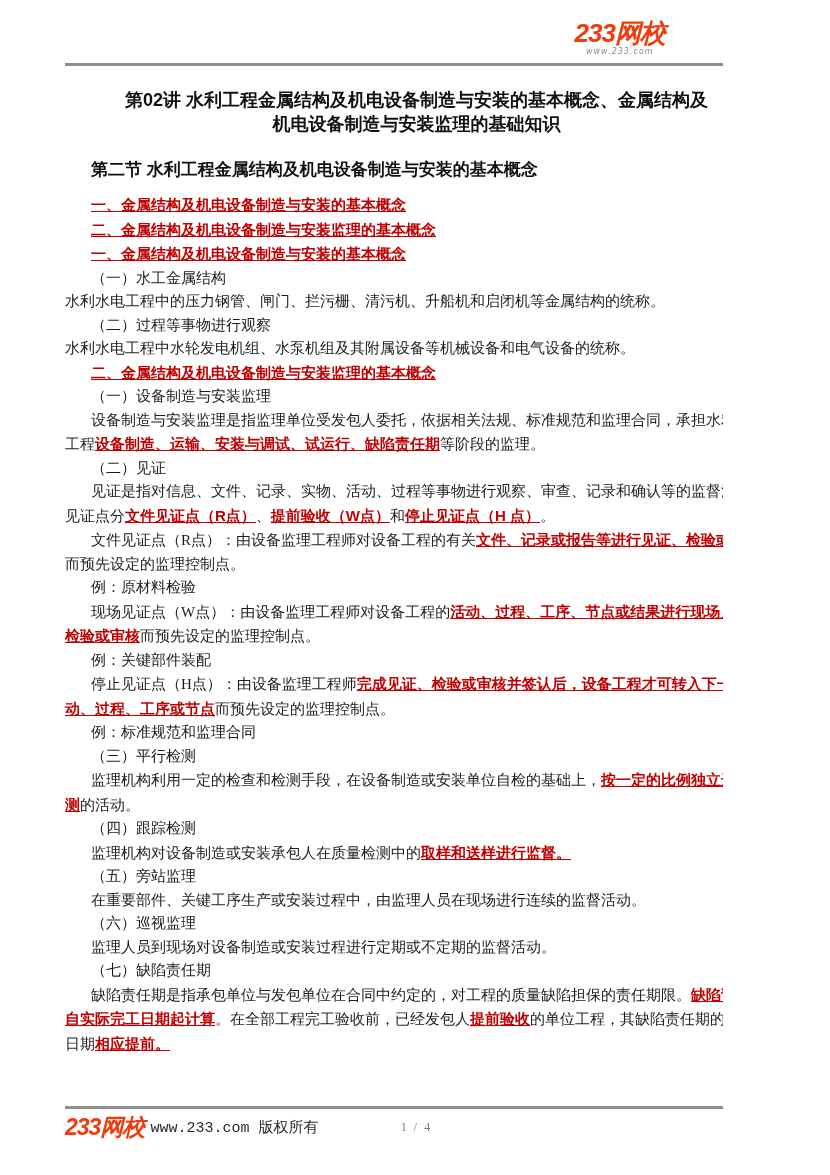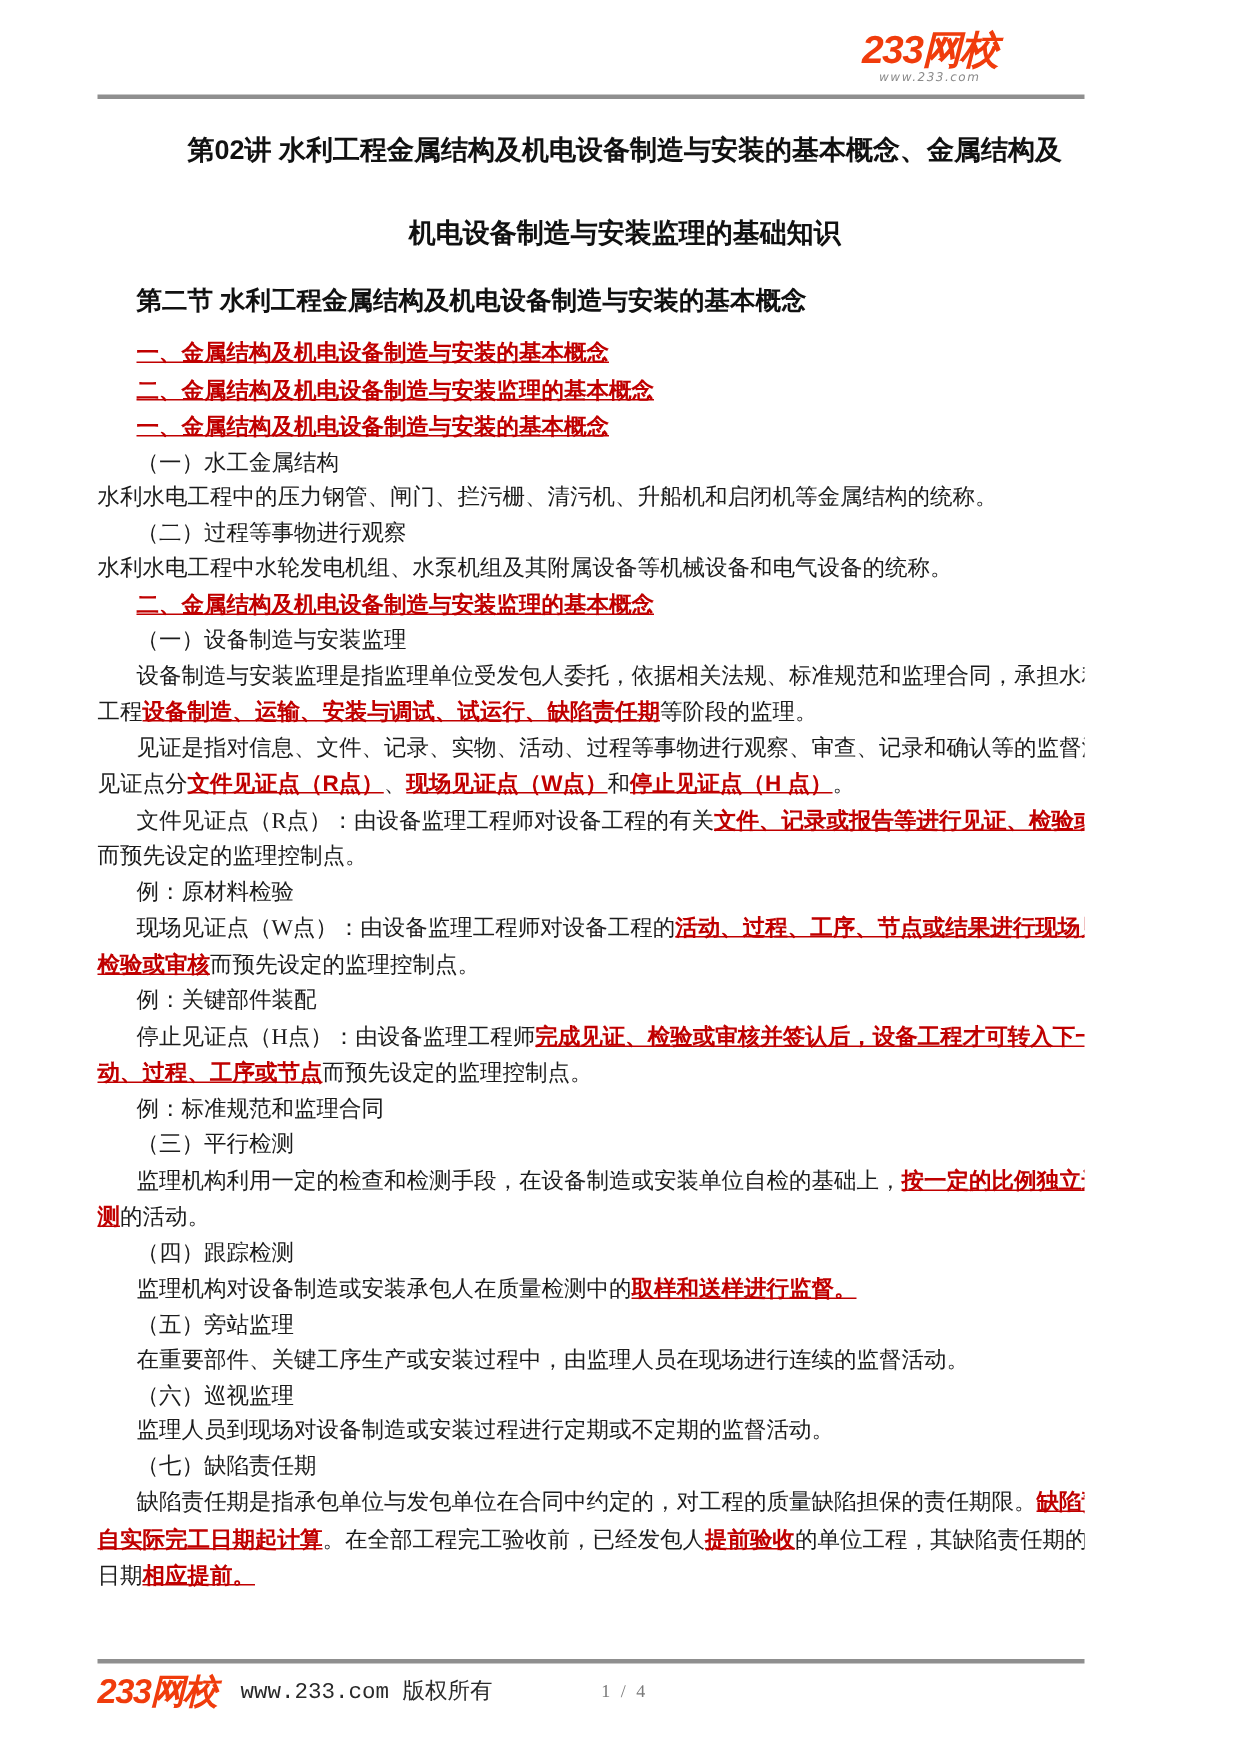--- a/index.html
+++ b/index.html
@@ -55,21 +55,21 @@
     width: 703px;
   }
   .doc-title { margin: 0; font-weight: bold; color: #111; }
   .title-line {
     font-family: "Liberation Sans", sans-serif;
     font-size: 18px;
     font-weight: bold;
     text-align: center;
     line-height: 24px;
   }
-  .title-line2 { margin-top: 31px; }
+  .title-line2 { }
   .section-heading {
     margin: 22px 0 0 0;
     padding-left: 26px;
     font-family: "Liberation Sans", sans-serif;
     font-size: 17px;
     font-weight: bold;
     color: #111;
     line-height: 23px;
   }
   .paragraphs { margin-top: 12px; }
@@ -97,21 +97,21 @@
   .footer-logo {
     font-family: "Liberation Sans", sans-serif;
     font-weight: bold;
     font-style: italic;
     font-size: 23px;
     letter-spacing: -1px;
     color: #f03c0c;
     vertical-align: middle;
   }
   .footer-copy {
-    margin-left: 16px;
+    margin-left: 6px;
     font-family: "Liberation Mono", monospace;
     font-size: 15px;
     color: #2a2a2a;
     vertical-align: middle;
   }
   .page-num {
     position: absolute;
     left: 0;
     right: 0;
     top: 8px;
@@ -144,21 +144,22 @@
         <p class="para ind"><span class="red">一、金属结构及机电设备制造与安装的基本概念</span></p>
         <p class="para ind"><span class="red">二、金属结构及机电设备制造与安装监理的基本概念</span></p>
         <p class="para ind"><span class="red">一、金属结构及机电设备制造与安装的基本概念</span></p>
         <p class="para ind"><span class="plain">（一）水工金属结构</span></p>
         <p class="para"><span class="plain">水利水电工程中的压力钢管、闸门、拦污栅、清污机、升船机和启闭机等金属结构的统称。</span></p>
         <p class="para ind"><span class="plain">（二）过程等事物进行观察</span></p>
         <p class="para"><span class="plain">水利水电工程中水轮发电机组、水泵机组及其附属设备等机械设备和电气设备的统称。</span></p>
         <p class="para ind"><span class="red">二、金属结构及机电设备制造与安装监理的基本概念</span></p>
         <p class="para ind"><span class="plain">（一）设备制造与安装监理</span></p>
         <p class="para ind"><span class="plain">设备制造与安装监理是指监理单位受发包人委托，依据相关法规、标准规范和监理合同，承担水利水电工程</span><span class="red">设备制造、运输、安装与调试、试运行、缺陷责任期</span><span class="plain">等阶段的监理。</span></p>
-        <p class="para ind"><span class="plain">见证是指对信息、文件、记录、实物、活动、过程等事物进行观察、审查、记录和确认等的监督活动。见证点分</span><span class="red">文件见证点（R点）</span><span class="plain">、</span><span class="red">现场见证点（W点）</span><span class="plain">和</span><span class="red">停止见证点（H 点）</span><span class="plain">。</span></p>
+        <p class="para ind"><span class="plain">（二）见证</span></p>
+        <p class="para ind"><span class="plain">见证是指对信息、文件、记录、实物、活动、过程等事物进行观察、审查、记录和确认等的监督活动。见证点分</span><span class="red">文件见证点（R点）</span><span class="plain">、</span><span class="red">提前验收（W点）</span><span class="plain">和</span><span class="red">停止见证点（H 点）</span><span class="plain">。</span></p>
         <p class="para ind"><span class="plain">文件见证点（R点）：由设备监理工程师对设备工程的有关</span><span class="red">文件、记录或报告等进行见证、检验或审核</span><span class="plain">而预先设定的监理控制点。</span></p>
         <p class="para ind"><span class="plain">例：原材料检验</span></p>
         <p class="para ind"><span class="plain">现场见证点（W点）：由设备监理工程师对设备工程的</span><span class="red">活动、过程、工序、节点或结果进行现场见证、检验或审核</span><span class="plain">而预先设定的监理控制点。</span></p>
         <p class="para ind"><span class="plain">例：关键部件装配</span></p>
         <p class="para ind"><span class="plain">停止见证点（H点）：由设备监理工程师</span><span class="red">完成见证、检验或审核并签认后，设备工程才可转入下一个活动、过程、工序或节点</span><span class="plain">而预先设定的监理控制点。</span></p>
         <p class="para ind"><span class="plain">例：标准规范和监理合同</span></p>
         <p class="para ind"><span class="plain">（三）平行检测</span></p>
         <p class="para ind"><span class="plain">监理机构利用一定的检查和检测手段，在设备制造或安装单位自检的基础上，</span><span class="red">按一定的比例独立进行检测</span><span class="plain">的活动。</span></p>
         <p class="para ind"><span class="plain">（四）跟踪检测</span></p>
         <p class="para ind"><span class="plain">监理机构对设备制造或安装承包人在质量检测中的</span><span class="red">取样和送样进行监督。</span></p>

